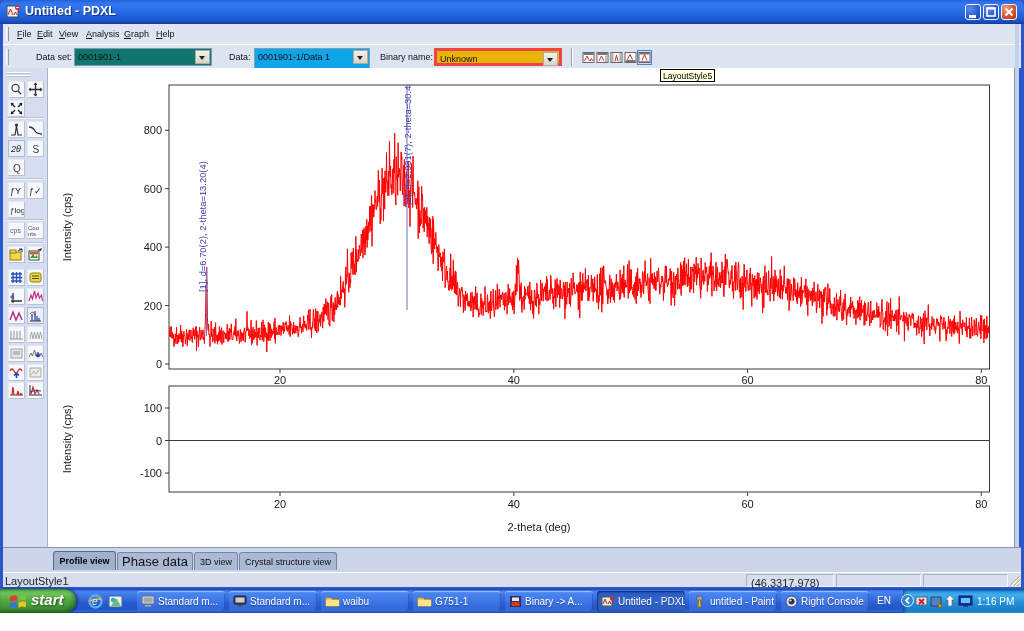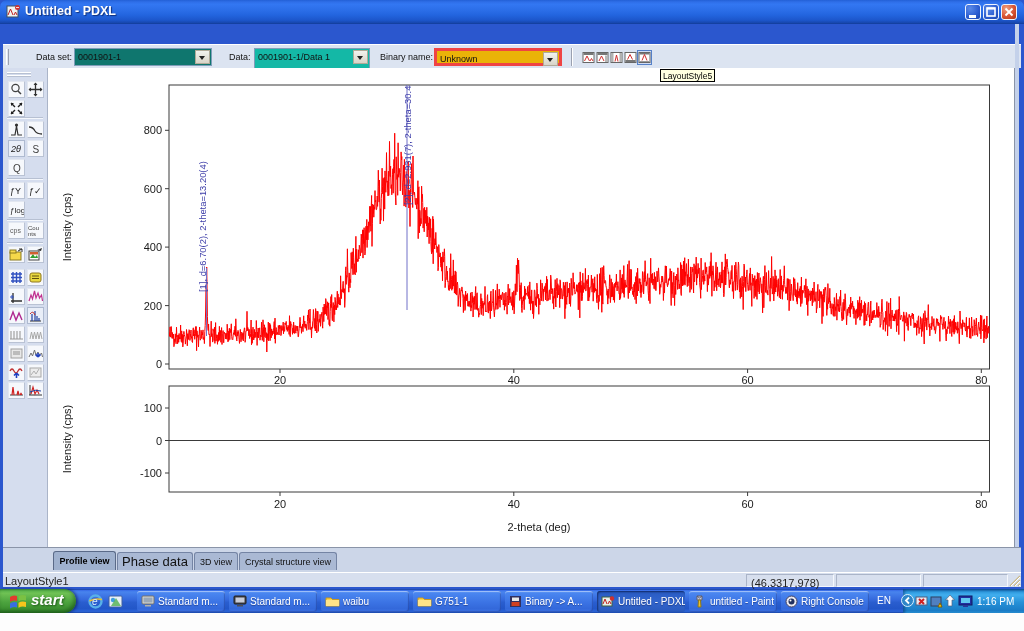--- a/index.html
+++ b/index.html
@@ -31,32 +31,41 @@
             <rect x="3" y="2.6" width="8" height="2" fill="#fff"></rect>
           </svg>
         </div>
     <div class="abs" style="left:1001px;top:4px;width:16px;height:16px;border-radius:3px;border:1px solid #eef4ff;
          background:radial-gradient(circle at 30% 25%,#f0a080,#d95434 55%,#b03214)">
       <svg width="14" height="14" viewBox="0 0 14 14">
             <path d="M3.5 3.5 L10.5 10.5 M10.5 3.5 L3.5 10.5" stroke="#fff" stroke-width="1.8"></path>
           </svg></div>
   </div>
 
+  <div class="abs" style="left:3px;top:24px;width:1018px;height:20px;background:#dfe6f2;font-size:9px;color:#111">
+    <div class="abs" style="left:3px;top:3px;width:3px;height:14px;border-left:1px solid #fff;border-right:1px solid #9a968a"></div>
+    <span class="abs" style="left:14px;top:5px"><u>F</u>ile</span>
+    <span class="abs" style="left:34px;top:5px"><u>E</u>dit</span>
+    <span class="abs" style="left:56px;top:5px"><u>V</u>iew</span>
+    <span class="abs" style="left:83px;top:5px"><u>A</u>nalysis</span>
+    <span class="abs" style="left:121px;top:5px"><u>G</u>raph</span>
+    <span class="abs" style="left:153px;top:5px"><u>H</u>elp</span>
+  </div>
 
   <div class="abs" style="left:3px;top:44px;width:1018px;height:24px;background:#dce4f1;border-top:1px solid #fff;font-size:9px;color:#111">
     <div class="abs" style="left:3px;top:4px;width:3px;height:16px;border-left:1px solid #fff;border-right:1px solid #9aa0b0"></div>
     <span class="abs" style="left:33px;top:7px">Data set:</span>
     <div class="abs" style="left:71px;top:3px;width:138px;height:18px;background:#0f766e;border:1px solid #7f9db9">
       <span class="abs" style="left:3px;top:3px">0001901-1</span>
       <div class="abs" style="right:1px;top:1px;width:15px;height:14px;background:linear-gradient(180deg,#f2f2ee,#d8d4c8);border:1px solid #b0aa98">
         <div class="abs" style="left:3px;top:5px;border-left:3.5px solid transparent;border-right:3.5px solid transparent;border-top:4px solid #222"></div>
           </div>
     </div>
     <span class="abs" style="left:226px;top:7px">Data:</span>
-    <div class="abs" style="left:251px;top:3px;width:116px;height:32px;background:#14b8a6;border:1px solid #7f9db9">
+    <div class="abs" style="left:251px;top:3px;width:116px;height:32px;background:#0ea5e9;border:1px solid #7f9db9">
       <span class="abs" style="left:3px;top:3px">0001901-1/Data 1</span>
       <div class="abs" style="right:1px;top:1px;width:15px;height:14px;background:linear-gradient(180deg,#f2f2ee,#d8d4c8);border:1px solid #b0aa98">
         <div class="abs" style="left:3px;top:5px;border-left:3.5px solid transparent;border-right:3.5px solid transparent;border-top:4px solid #222"></div>
           </div>
     </div>
     <span class="abs" style="left:377px;top:7px">Binary name:</span>
     <div class="abs" style="left:431px;top:3px;width:128px;height:18px;background:#eab308;border:3px solid #ef4444">
       <span class="abs" style="left:3px;top:3px">Unknown</span>
       <div class="abs" style="right:1px;top:1px;width:15px;height:14px;background:linear-gradient(180deg,#f2f2ee,#d8d4c8);border:1px solid #b0aa98">
         <div class="abs" style="left:3px;top:5px;border-left:3.5px solid transparent;border-right:3.5px solid transparent;border-top:4px solid #222"></div>

